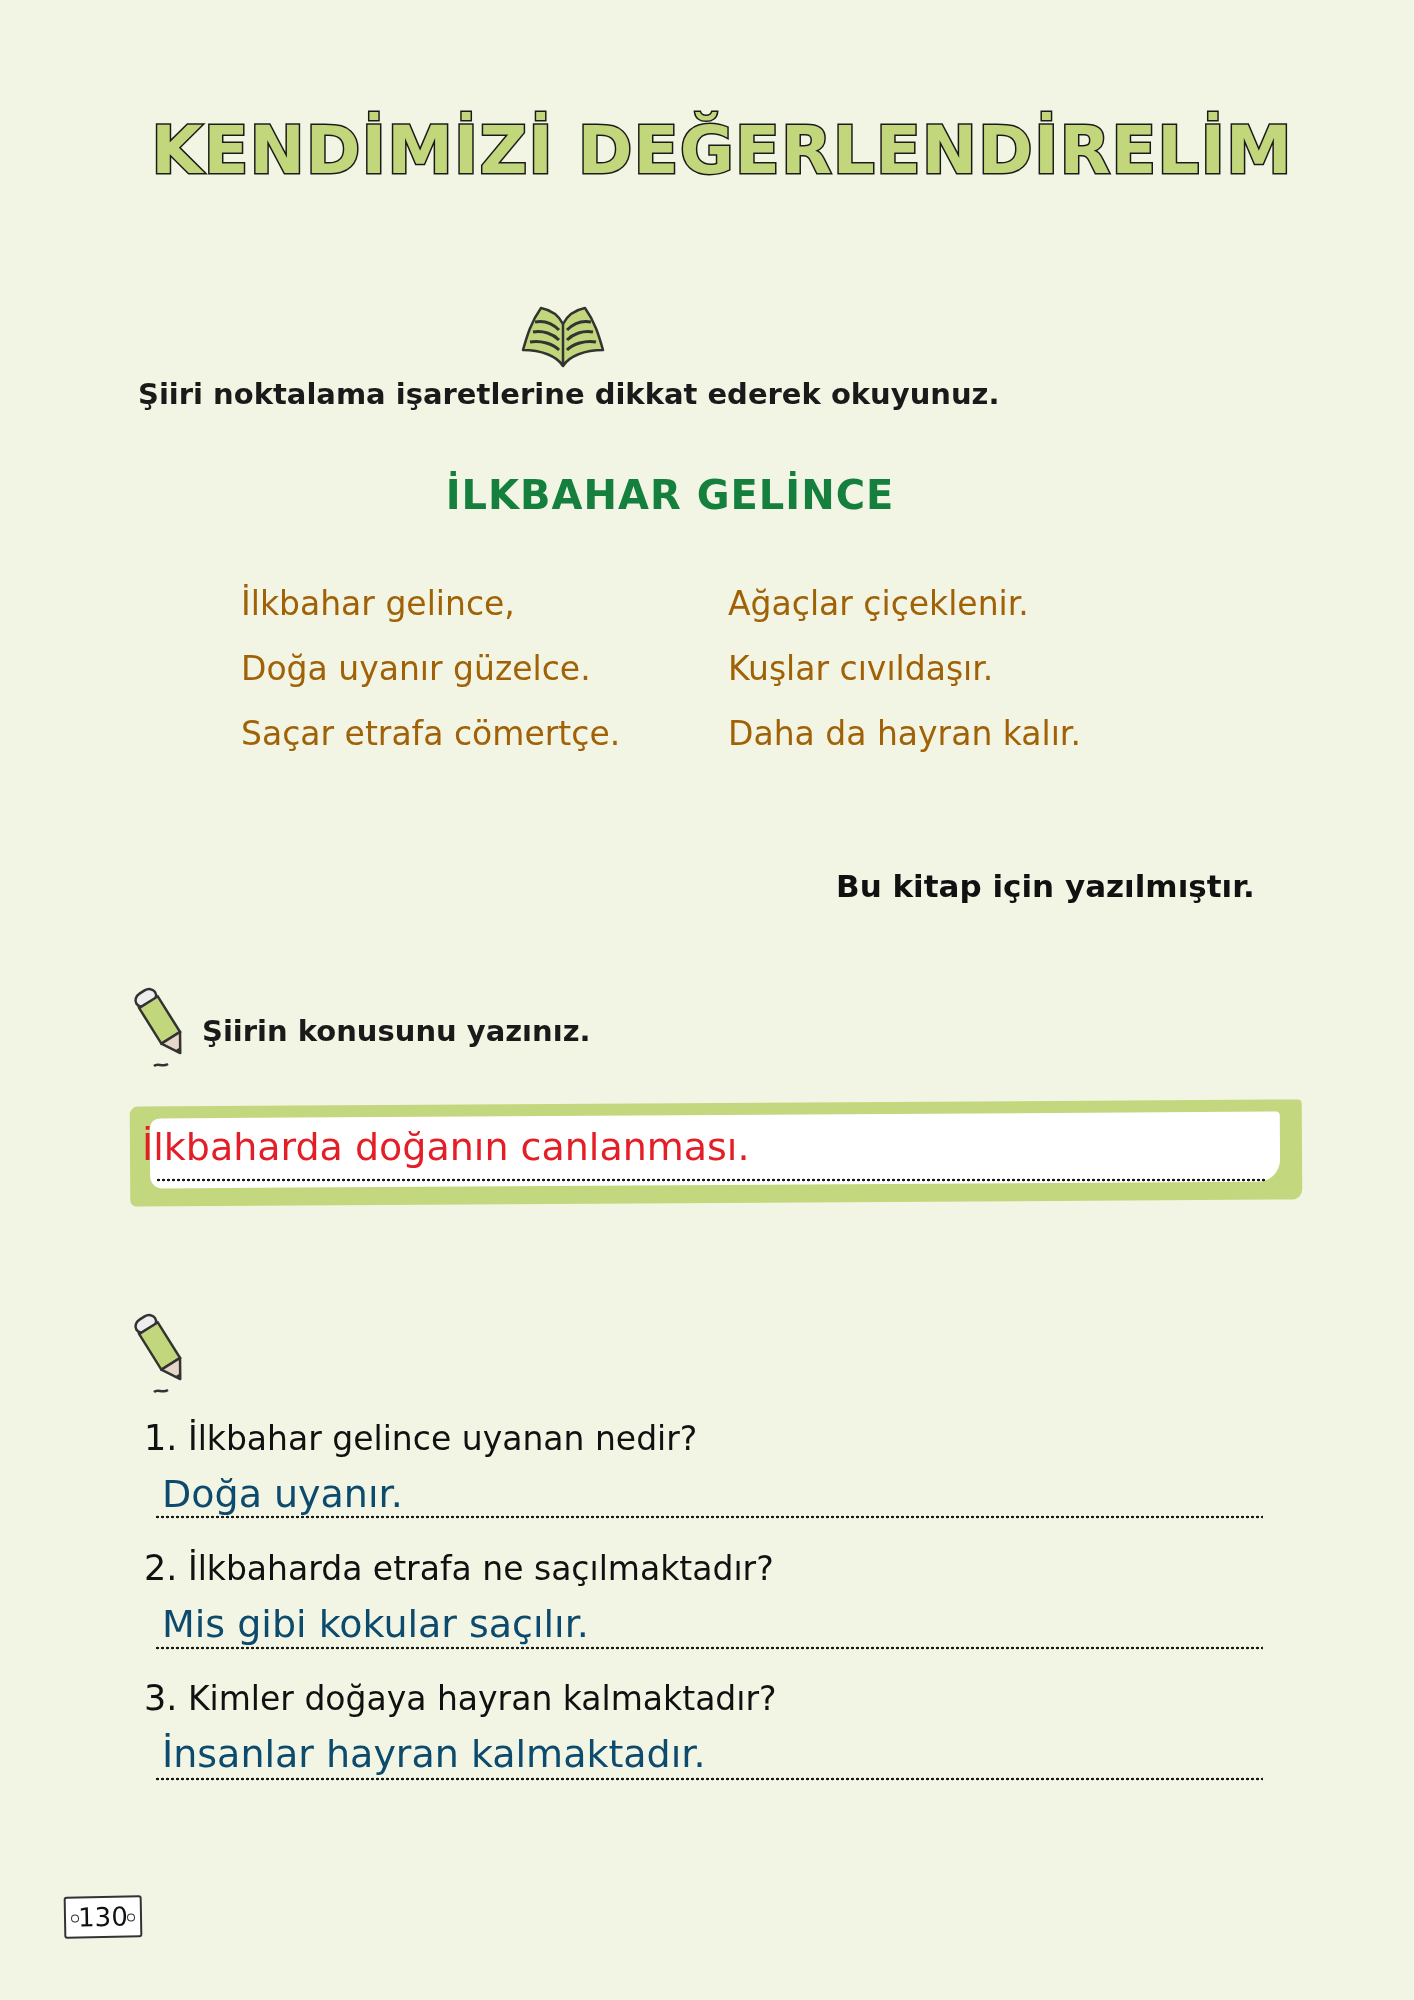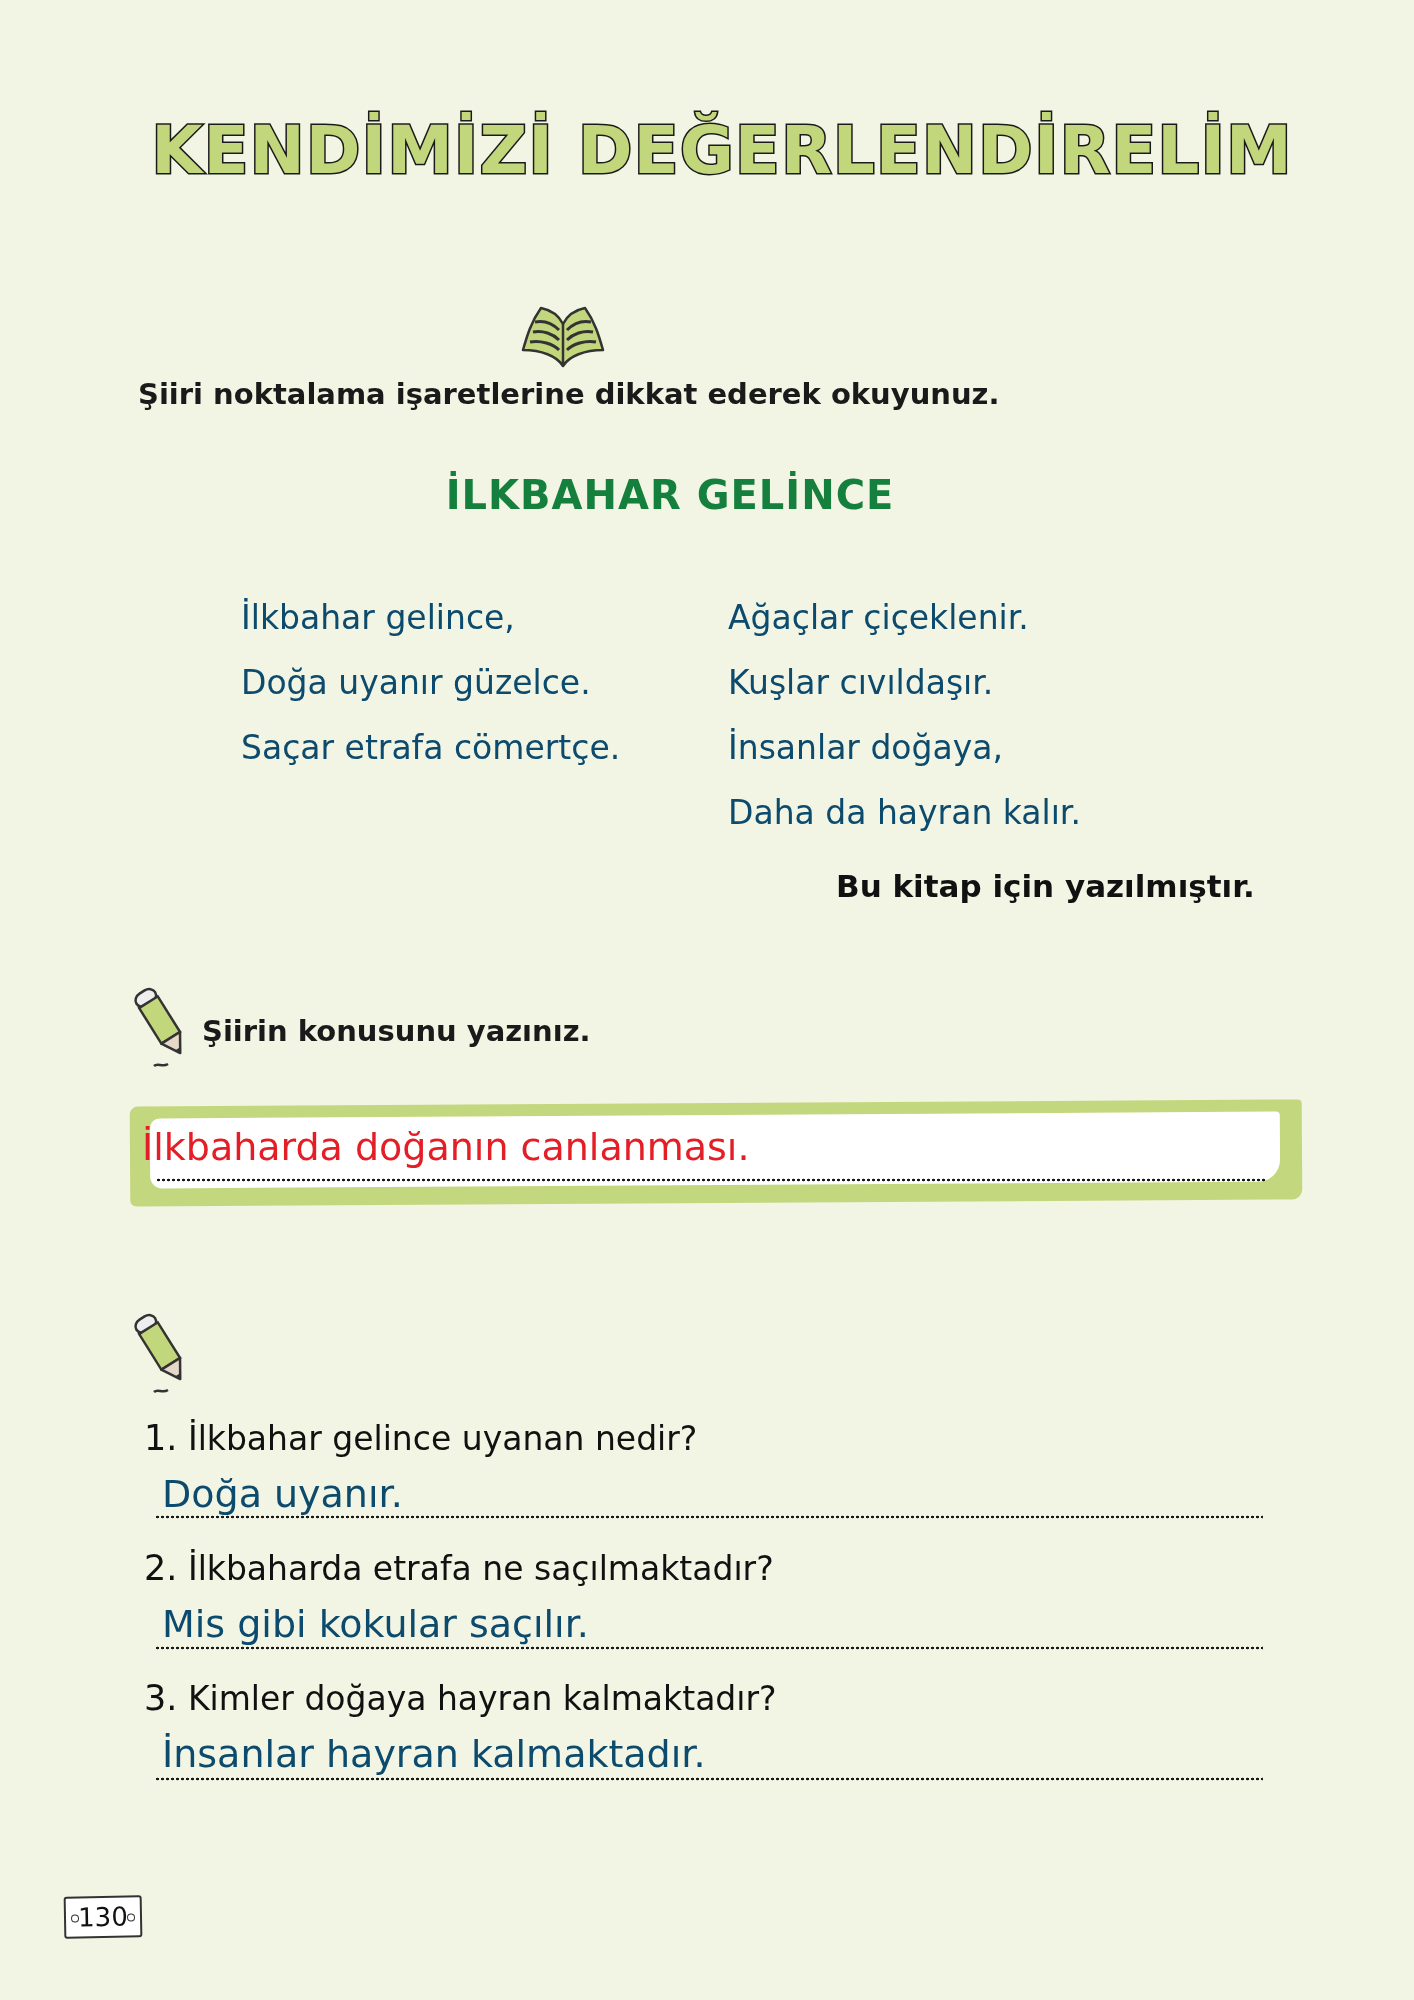--- a/index.html
+++ b/index.html
@@ -40,25 +40,25 @@
   .poem-title {
     left: 0; width: 1340px; top: 472px;
     text-align: center;
     font-family: "DejaVu Sans", sans-serif;
     font-weight: bold;
     font-size: 40px;
     color: #15803d;
     letter-spacing: 1px;
   }
   .poem-col {
-    top: 585px;
+    top: 571px;
     font-size: 33px;
     line-height: 65px;
     font-weight: normal;
-    color: #0c4a6e;
+    color: #a16207;
   }
   .poem-col div { white-space: nowrap; }
   .poem-credit {
     left: 836px; top: 868px;
     font-size: 31px; font-weight: bold; color: #111;
   }
 
   
   .answer-box {
     left: 130px; top: 1103px; width: 1172px; height: 100px;
@@ -134,21 +134,20 @@
 
 <div class="abs poem-col" style="left:241px;">
   <div>İlkbahar gelince,</div>
   <div>Doğa uyanır güzelce.</div>
   <div>Saçar etrafa cömertçe.</div>
 </div>
 
 <div class="abs poem-col" style="left:728px;">
   <div>Ağaçlar çiçeklenir.</div>
   <div>Kuşlar cıvıldaşır.</div>
-  <div>İnsanlar doğaya,</div>
   <div>Daha da hayran kalır.</div>
 </div>
 
 <div class="abs poem-credit">Bu kitap için yazılmıştır.</div>
 
 <div class="abs instr" style="left:132px; top:982px;">
   <span class="icon">
     <svg width="62" height="90" viewBox="0 0 62 90">
       <g transform="rotate(-32 30 40)">
         <rect x="18" y="4" width="22" height="14" rx="8" fill="#eeeeee" stroke="#333" stroke-width="2.5"></rect>

